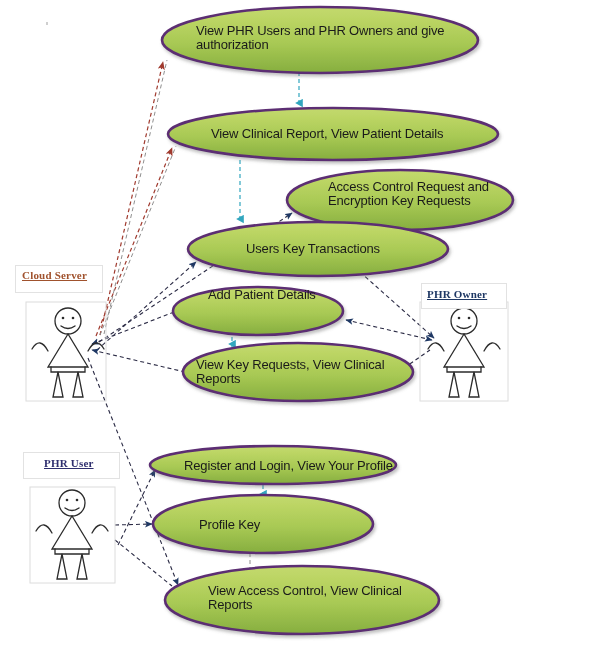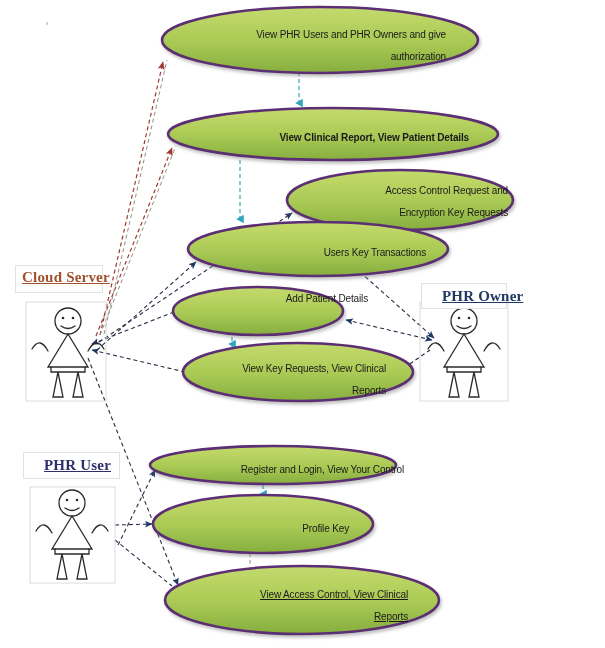--- a/index.html
+++ b/index.html
@@ -3,32 +3,32 @@
 <meta charset="utf-8">
 <style>
   html,body{margin:0;padding:0;background:#ffffff;}
   body{width:605px;height:648px;position:relative;overflow:hidden;
        font-family:"Liberation Sans",sans-serif;}
   #diagram{position:absolute;left:0;top:0;width:605px;height:648px;}
 
   .uc-label{
     position:absolute;
     font-family:"Liberation Sans",sans-serif;
-    font-size:10px;
+    font-size:13px;
     color:#1a1a1a;
-    line-height:22px;
+    line-height:14px;
     letter-spacing:-0.15px;
-    text-align:right;
+    text-align:left;
     pointer-events:none;
     white-space:pre-line;
   }
   .actor-label{
     position:absolute;
     font-family:"Liberation Serif",serif;
-    font-size:15px;
+    font-size:11px;
     font-weight:bold;
     text-decoration:underline;
     letter-spacing:0.2px;
     white-space:nowrap;
   }
   .label-box{
     position:absolute;
     border:1px solid #e2e2e2;
     background:#ffffff;
   }
@@ -156,40 +156,40 @@
     <rect x="26" y="302" width="80" height="99"></rect>
     <rect x="420" y="302" width="88" height="99"></rect>
     <rect x="30" y="487" width="85" height="96"></rect>
   </g>
 </svg>
 
 <div class="label-box" style="left:15px;top:265px;width:86px;height:26px;"></div>
 <div class="actor-label" style="left:22px;top:269px;color:#A0522D;">Cloud Server</div>
 
 <div class="label-box" style="left:421px;top:283px;width:84px;height:24px;"></div>
-<div class="actor-label" style="left:442px;top:288px;color:#1F3864;">PHR Owner</div>
+<div class="actor-label" style="left:427px;top:288px;color:#1F3864;">PHR Owner</div>
 
 <div class="label-box" style="left:23px;top:452px;width:95px;height:25px;"></div>
 <div class="actor-label" style="left:44px;top:457px;color:#2E2E6E;">PHR User</div>
 
 <div class="uc-label" style="left:196px;top:24px;width:250px;">View PHR Users and PHR Owners and give
 authorization</div>
 
-<div class="uc-label" style="left:219px;top:127px;width:250px;font-weight:bold;">View Clinical Report, View Patient Details</div>
+<div class="uc-label" style="left:211px;top:127px;width:250px;">View Clinical Report, View Patient Details</div>
 
 <div class="uc-label" style="left:328px;top:180px;width:180px;">Access Control Request and
 Encryption Key Requests</div>
 
 <div class="uc-label" style="left:246px;top:242px;width:180px;">Users Key Transactions</div>
 
 <div class="uc-label" style="left:208px;top:288px;width:160px;">Add Patient Details</div>
 
 <div class="uc-label" style="left:196px;top:358px;width:190px;">View Key Requests, View Clinical
 Reports</div>
 
-<div class="uc-label" style="left:184px;top:459px;width:220px;">Register and Login, View Your Control</div>
+<div class="uc-label" style="left:184px;top:459px;width:220px;">Register and Login, View Your Profile</div>
 
 <div class="uc-label" style="left:199px;top:518px;width:150px;">Profile Key</div>
 
-<div class="uc-label" style="left:208px;top:584px;width:200px;text-decoration:underline;">View Access Control, View Clinical
+<div class="uc-label" style="left:208px;top:584px;width:200px;">View Access Control, View Clinical
 Reports</div>
 
 <div class="speck" style="left:46px;top:22px;"></div>
 
 </body></html>

